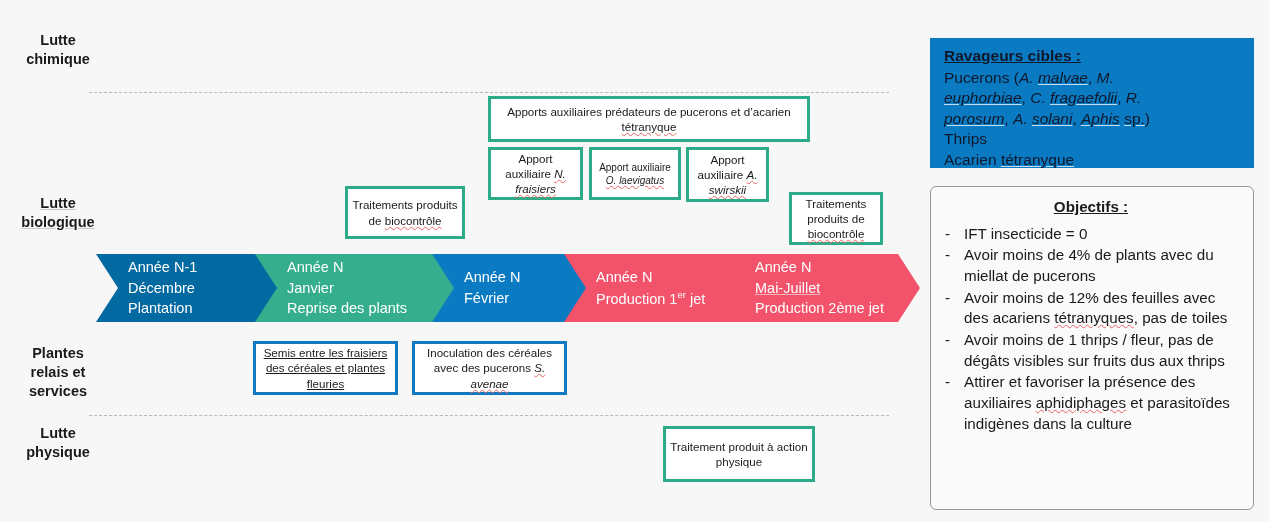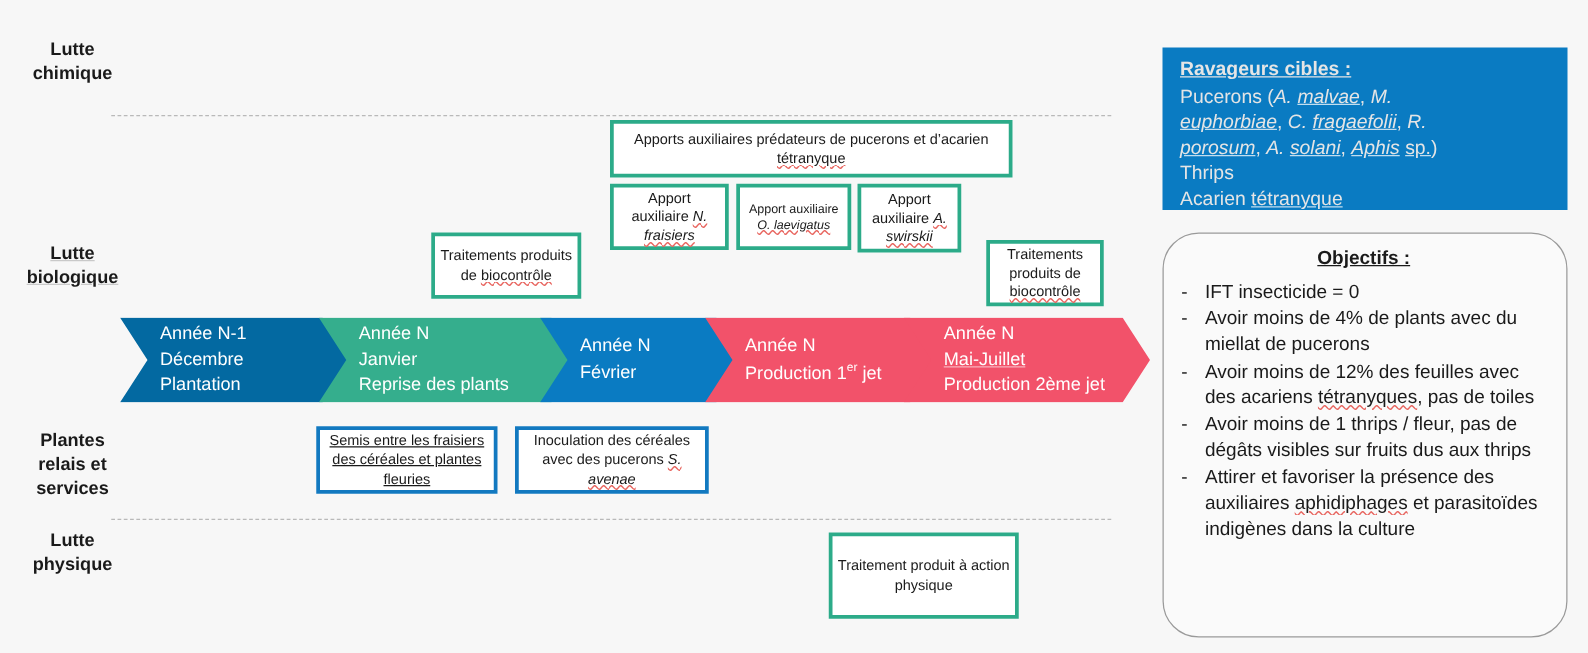--- a/index.html
+++ b/index.html
@@ -74,40 +74,40 @@
   .box-green { border: 3px solid #2cab89; }
   .box-blue  { border: 3px solid #1279c0; }
   .box p { margin: 0; padding: 0 3px; }
   .it { font-style: italic; }
   .sq { text-decoration: underline; text-decoration-color: #e8655f; text-decoration-style: wavy; text-decoration-thickness: 1px; }
 
   
   .pests {
     position: absolute;
     background: #0a7bc2;
-    color: #e5e5e5;
+    color: #0f172a;
     box-sizing: border-box;
     padding: 8px 14px 10px 14px;
     font-size: 15.5px;
     line-height: 1.33;
   }
   .pests .title {
     font-weight: bold;
     text-decoration: underline;
     display: block;
     margin-bottom: 1px;
   }
   .pests .body { display: block; }
   .pests .u { text-decoration: underline; text-decoration-color: rgba(255,255,255,.75); }
 
   .goals {
     position: absolute;
     background: #fafafa;
     border: 1.3px solid #9a9a9a;
-    border-radius: 29px;
+    border-radius: 6px;
     box-sizing: border-box;
     padding: 10px 16px 10px 14px;
     color: #1a1a1a;
     font-size: 15.2px;
     line-height: 1.36;
   }
   .goals .gtitle {
     text-align: center;
     font-weight: bold;
     text-decoration: underline;
@@ -207,21 +207,21 @@
   </div>
 
   <div class="box box-blue" style="left:253px; top:341px; width:145px; height:54px; font-size:11.6px;text-decoration:underline;">
     <p>Semis entre les fraisiers des céréales et plantes fleuries</p>
   </div>
 
   <div class="box box-blue" style="left:412px; top:341px; width:155px; height:54px; font-size:11.6px;">
     <p>Inoculation  des céréales avec des pucerons <i class="it sq">S. avenae</i></p>
   </div>
 
-  <div class="box box-green" style="left:663px; top:426px; width:152px; height:69px; font-size:11.6px;">
+  <div class="box box-green" style="left:663px; top:426px; width:152px; height:56px; font-size:11.6px;">
     <p>Traitement produit à action physique</p>
   </div>
 
   <div class="pests" style="left:930px; top:38px; width:324px; height:130px;">
     <span class="title">Ravageurs cibles :</span>
     <span class="body">Pucerons (<i>A.</i> <i class="u">malvae</i>, <i>M.</i></span>
     <span class="body"><i class="u">euphorbiae</i>, <i>C.</i> <i class="u">fragaefolii</i>, <i>R.</i></span>
     <span class="body"><i class="u">porosum</i>, <i>A.</i> <i class="u">solani</i>, <i class="u">Aphis</i> <span class="u">sp.</span>)</span>
     <span class="body">Thrips</span>
     <span class="body">Acarien <span class="u">tétranyque</span></span>

